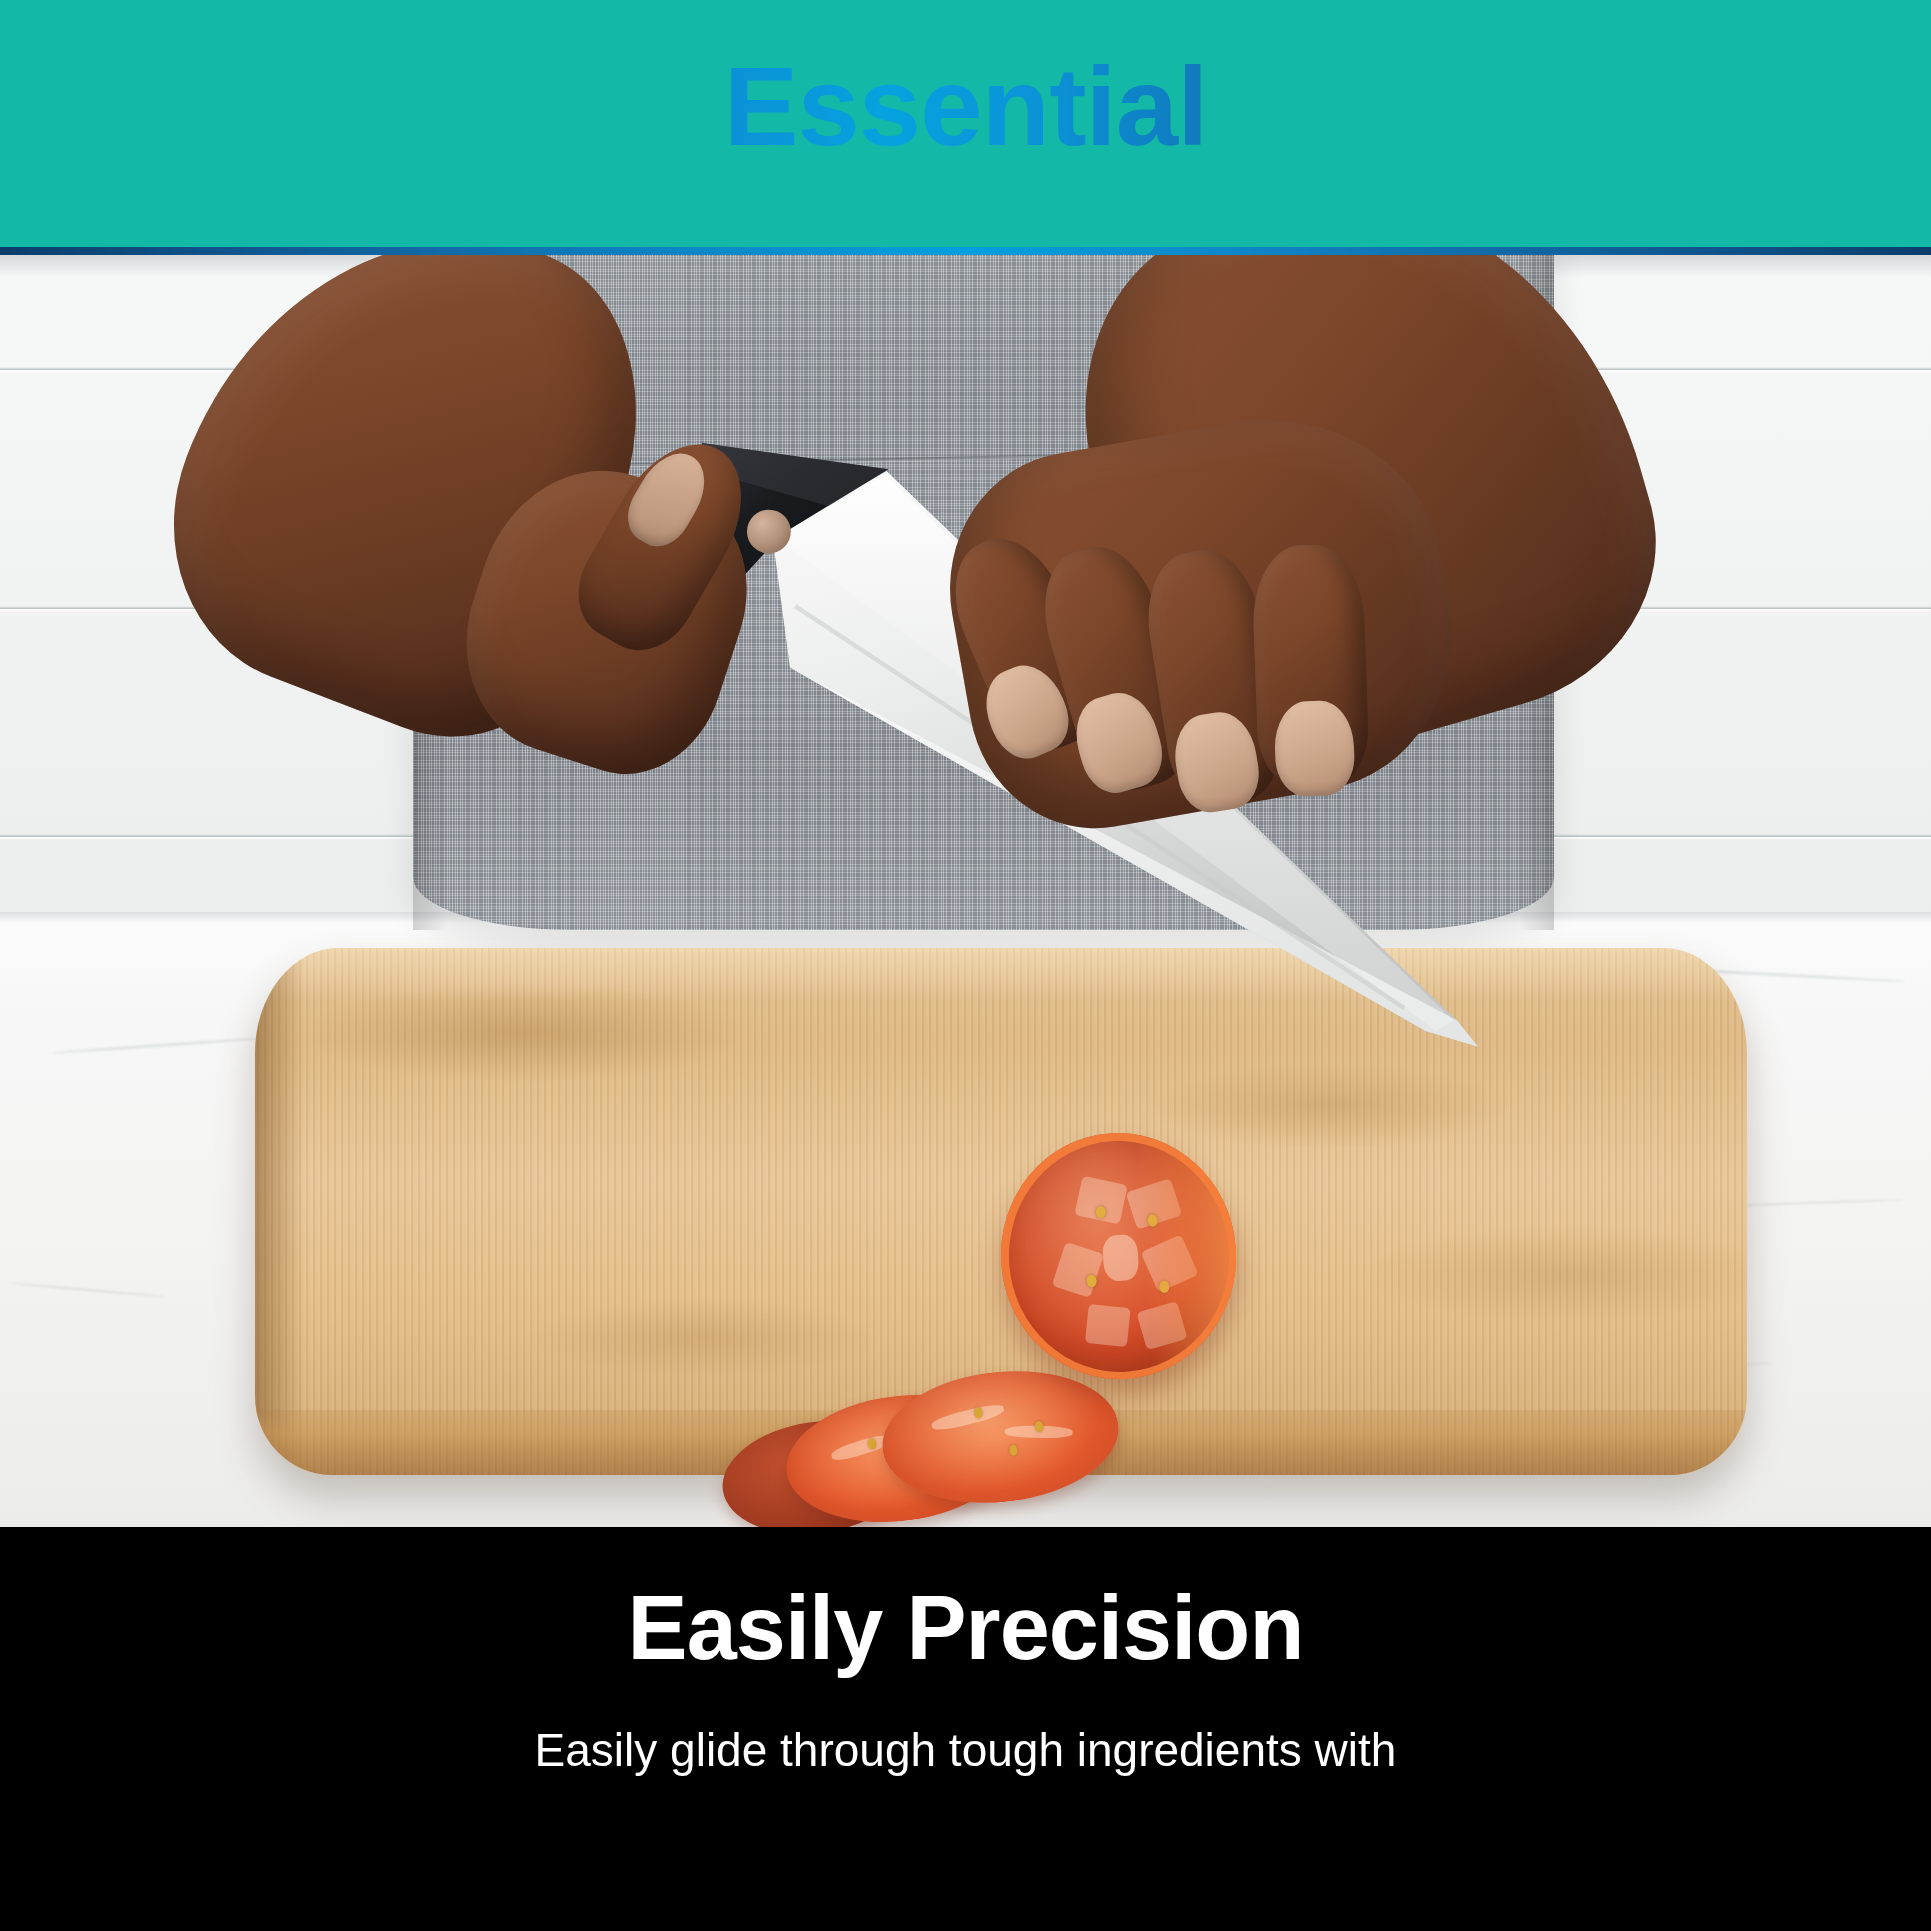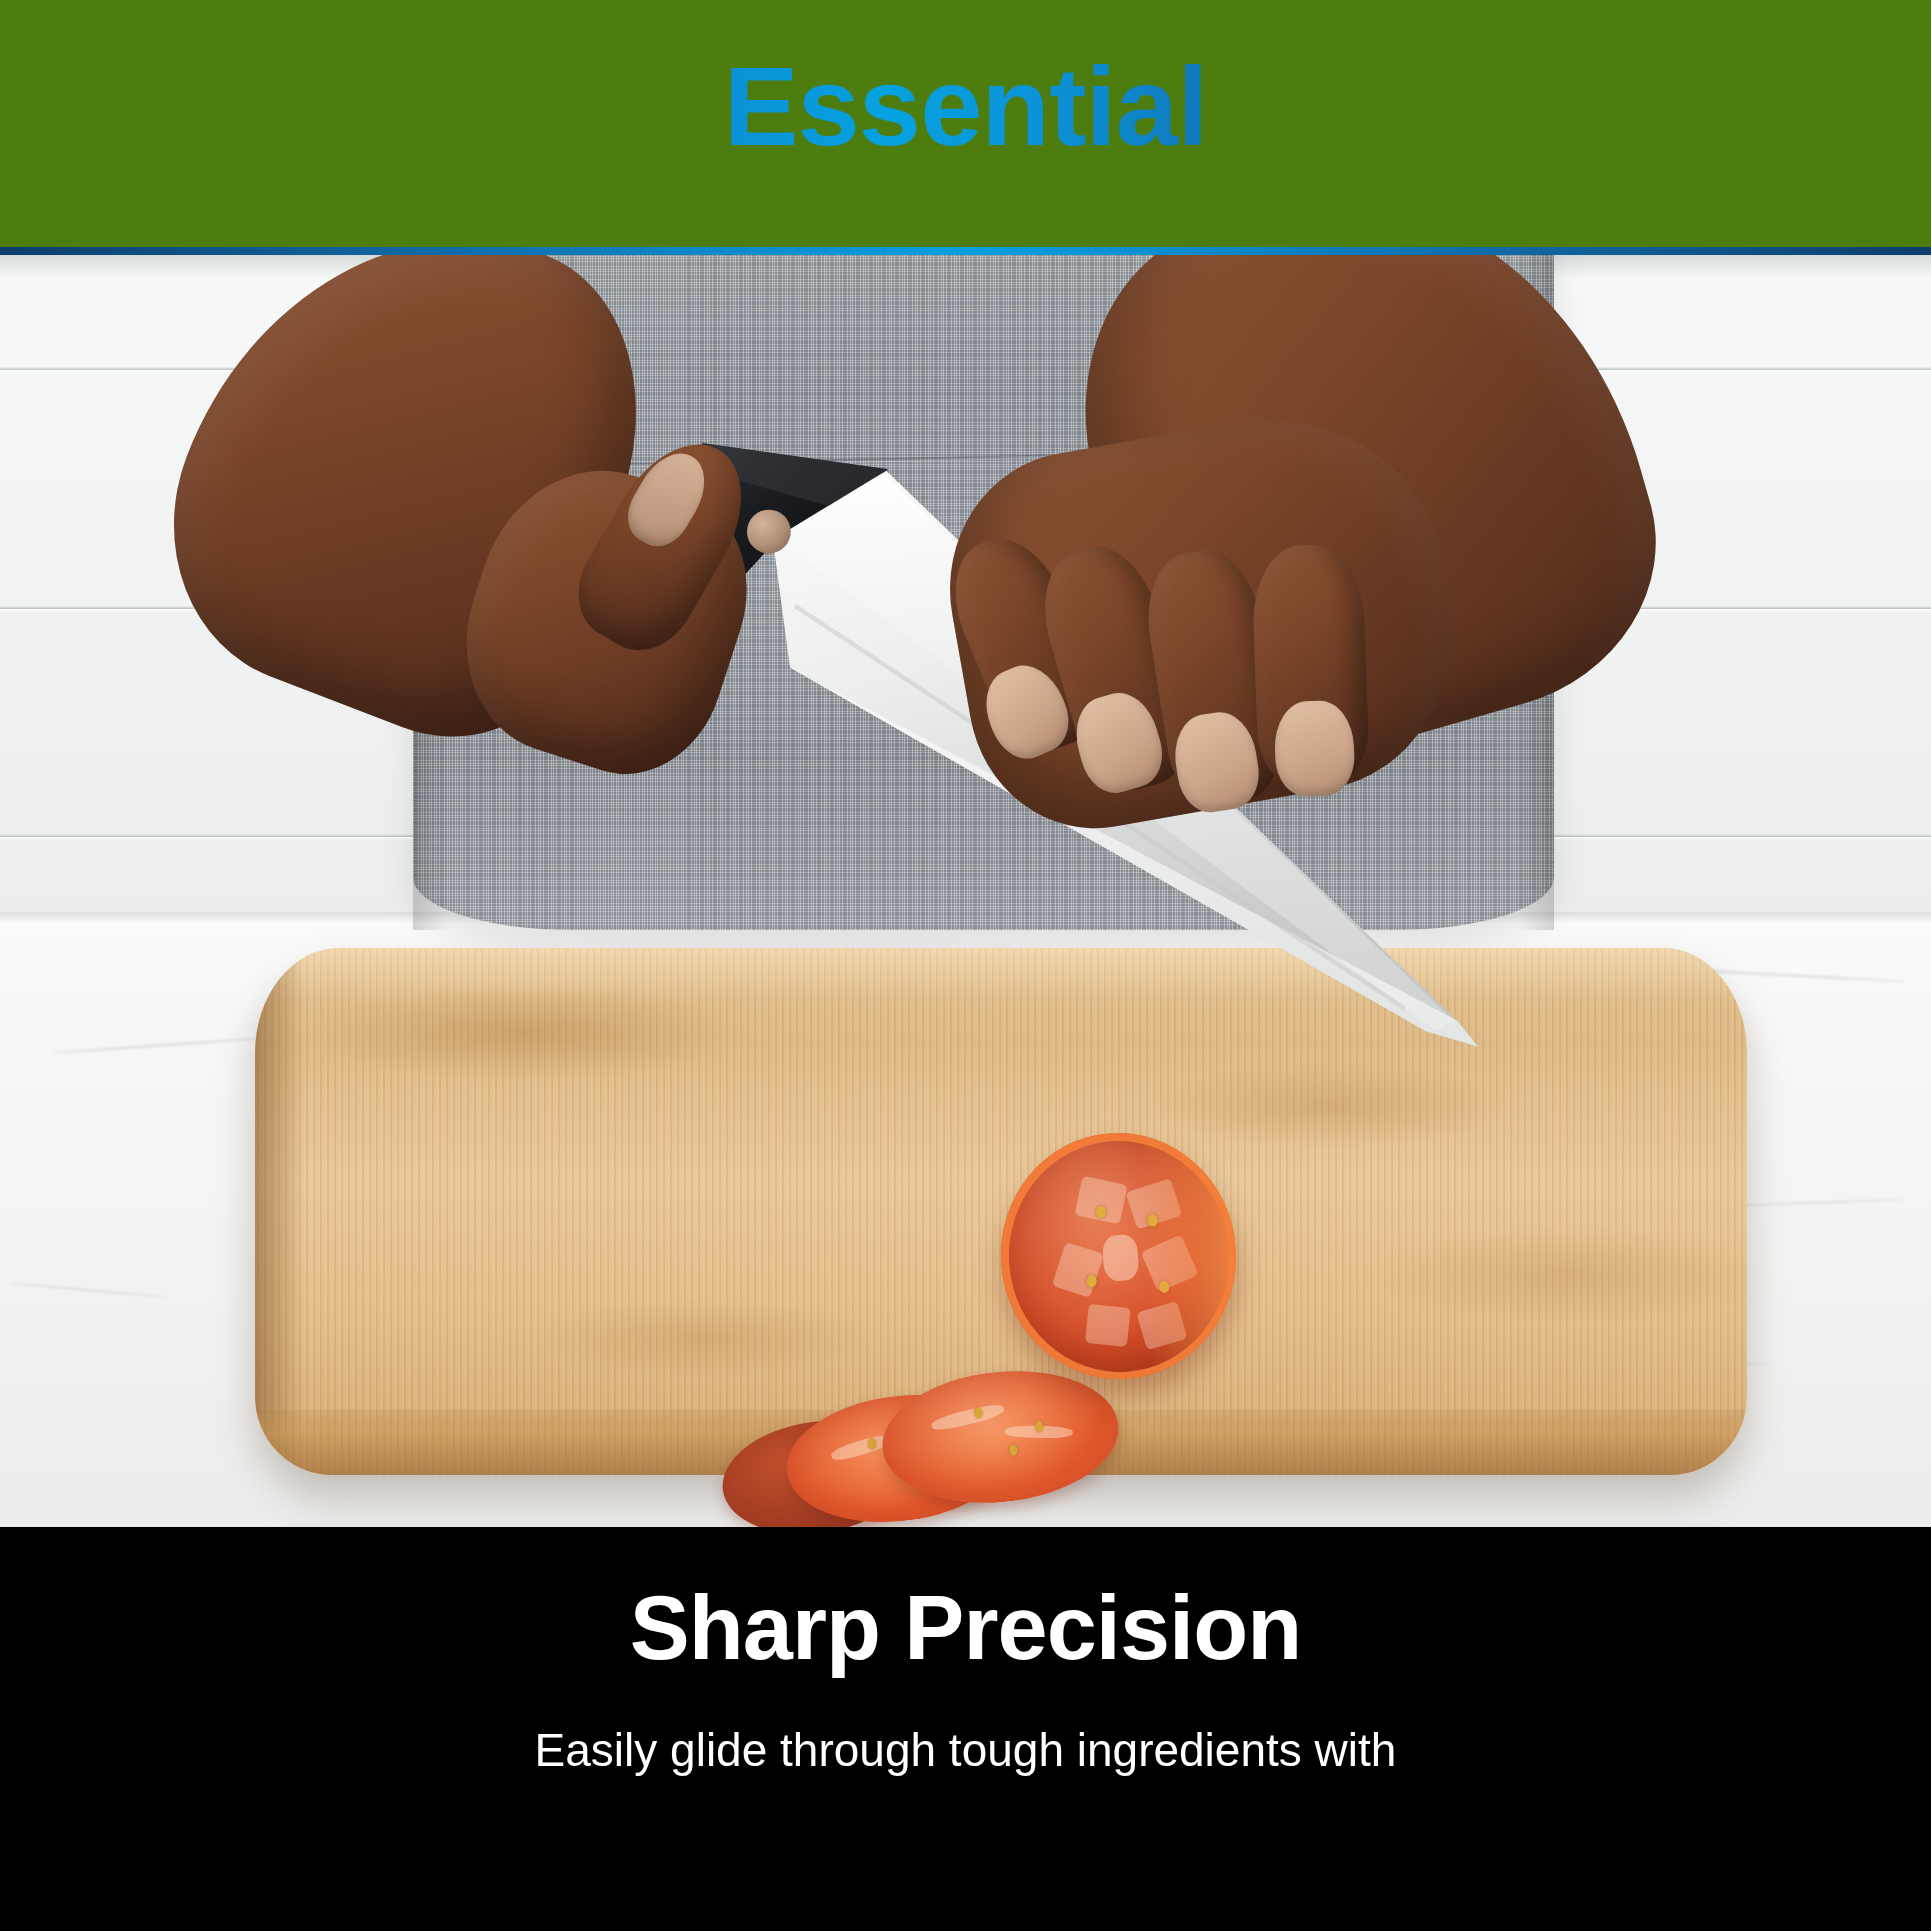--- a/index.html
+++ b/index.html
@@ -4,21 +4,21 @@
 <style>
   * { margin:0; padding:0; box-sizing:border-box; }
   html,body { width:1931px; height:1931px; background:#fff; }
   body { font-family:"Liberation Sans", sans-serif; overflow:hidden; }
 
   .canvas { position:relative; width:1931px; height:1931px; overflow:hidden; background:#fff; }
 
   
   .header {
     position:absolute; left:0; top:0; width:1931px; height:247px;
-    background:#4d7c0f;
+    background:#14b8a6;
   }
   .brand-title {
     position:absolute; left:0; top:51px; width:1931px;
     text-align:center;
     font-size:112px; font-weight:bold; letter-spacing:-0.9px;
     line-height:1;
     background-image:linear-gradient(90deg,
         #0b4373 0%, #0b4373 6%,
         #135e96 18%,
         #1175b8 28%,
@@ -431,20 +431,20 @@
     <div class="finger f3 skin"></div>
     <div class="finger f4 skin"></div>
     <div class="nail n1"></div>
     <div class="nail n2"></div>
     <div class="nail n3"></div>
     <div class="nail n4"></div>
 
   </div>
 
   <div class="caption">
-    <div class="caption-heading">Sharp Precision</div>
+    <div class="caption-heading">Easily Precision</div>
     <div class="caption-sub">
       <span class="l">Easily glide through tough ingredients with</span>
     </div>
   </div>
 
 </div>
 
 
 </body></html>

